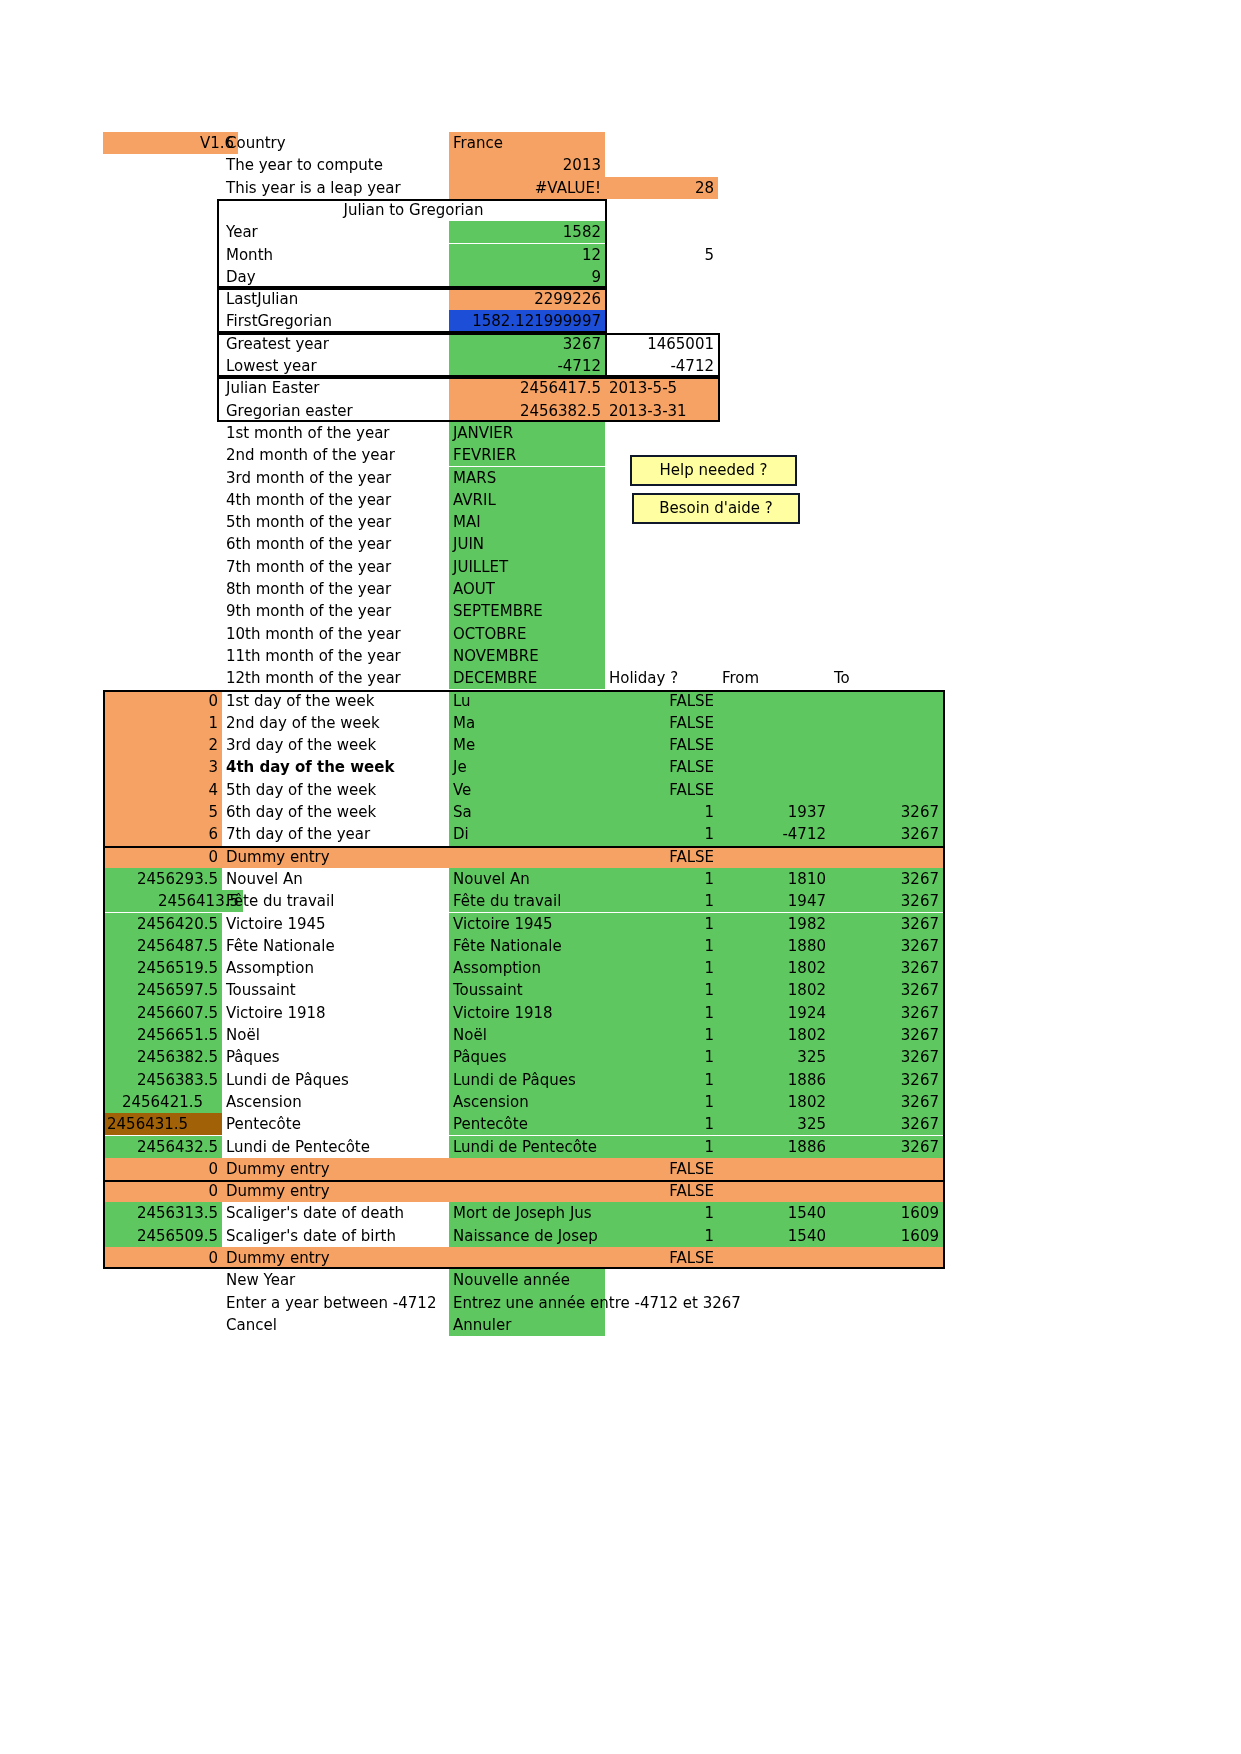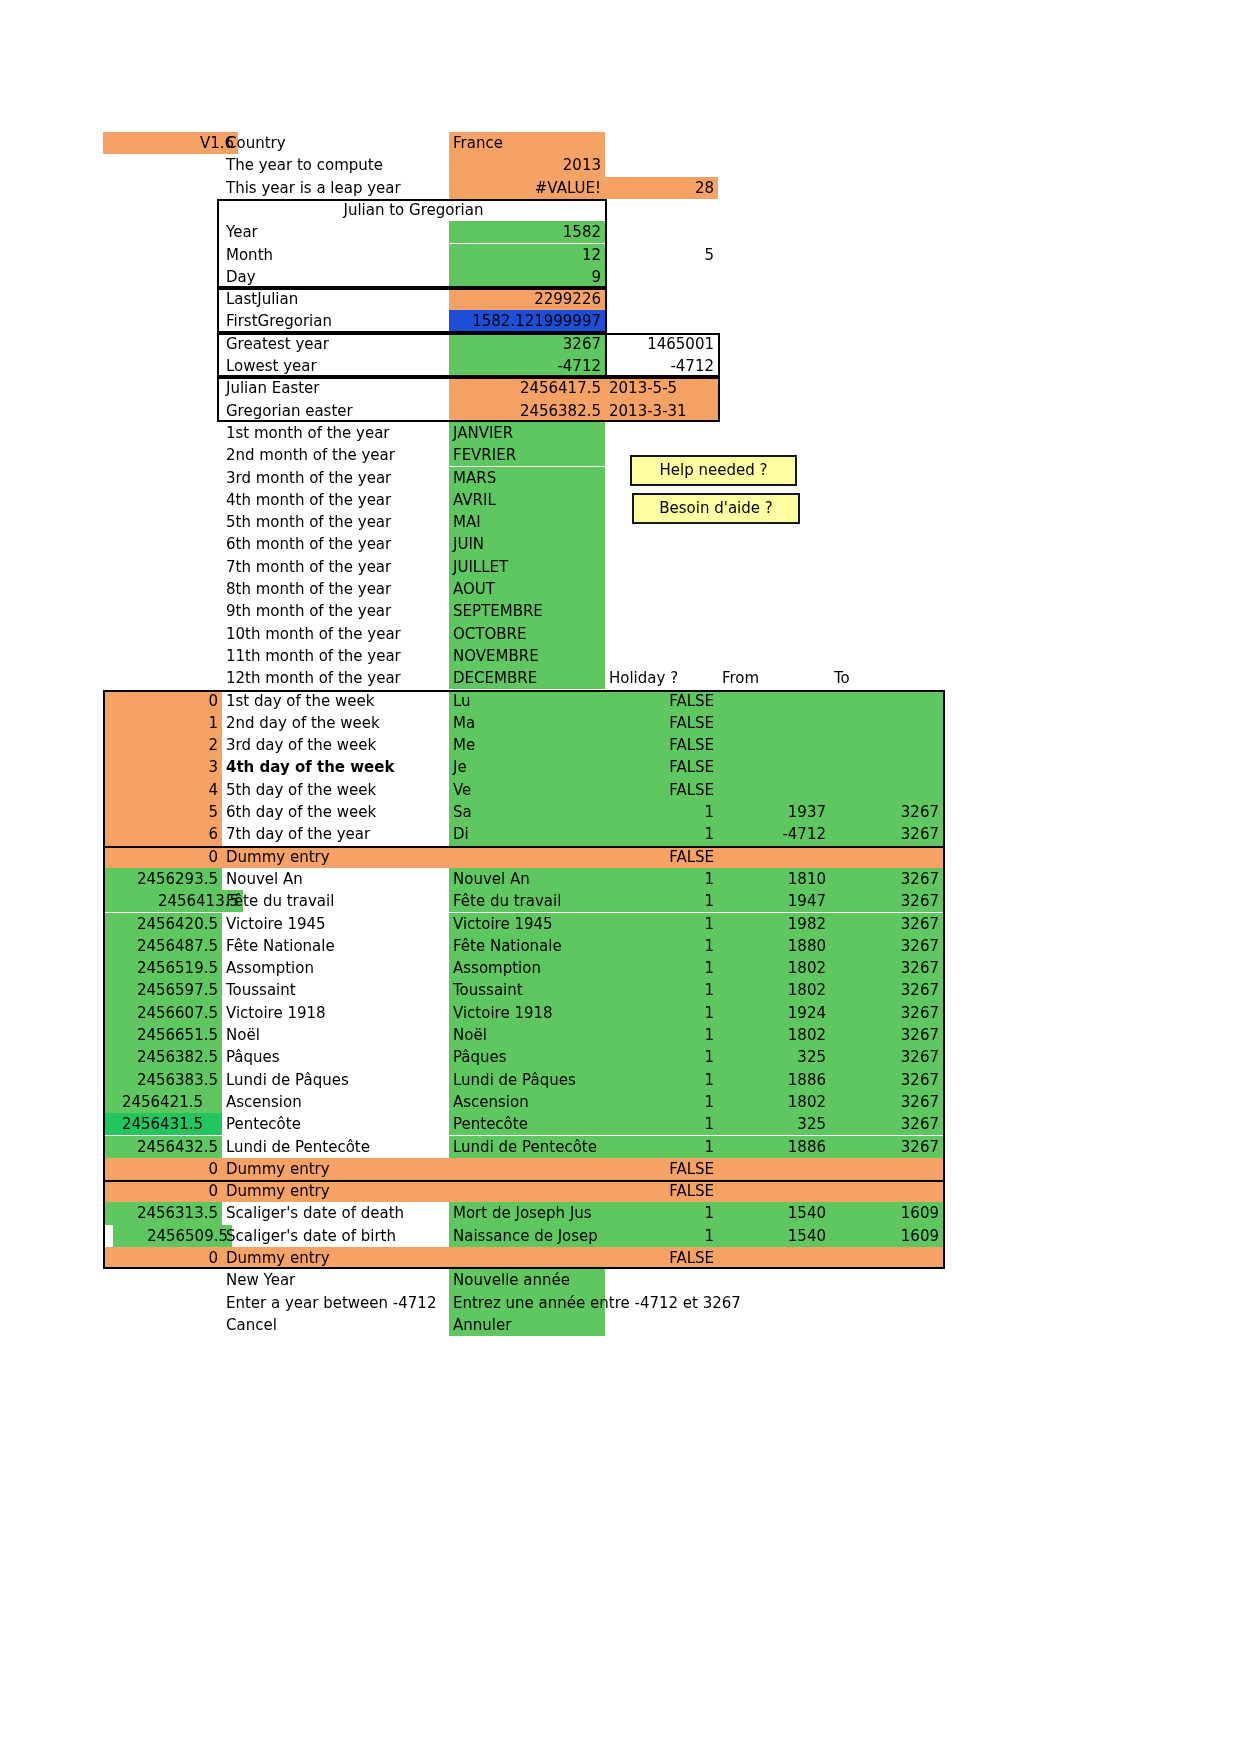--- a/index.html
+++ b/index.html
@@ -194,21 +194,21 @@
     <div class="cell" style="left: 718px; top: 1068.6px; width: 112px; text-align: right;">1886</div>
     <div class="cell" style="left: 830px; top: 1068.6px; width: 113px; text-align: right;">3267</div>
     <div class="band" style="left: 449px; top: 1090.9px; width: 494px; background: rgb(95, 199, 95);"></div>
     <div class="cell" style="left: 103px; top: 1090.9px; width: 119px; background: rgb(95, 199, 95); text-align: center;">2456421.5</div>
     <div class="cell" style="left: 222px; top: 1090.9px; width: 227px; text-align: left;">Ascension</div>
     <div class="cell" style="left: 449px; top: 1090.9px; width: 156px; text-align: left; overflow: hidden;">Ascension</div>
     <div class="cell" style="left: 605px; top: 1090.9px; width: 113px; text-align: right;">1</div>
     <div class="cell" style="left: 718px; top: 1090.9px; width: 112px; text-align: right;">1802</div>
     <div class="cell" style="left: 830px; top: 1090.9px; width: 113px; text-align: right;">3267</div>
     <div class="band" style="left: 449px; top: 1113.2px; width: 494px; background: rgb(95, 199, 95);"></div>
-    <div class="cell" style="left: 103px; top: 1113.2px; width: 119px; background: #22c55e; text-align: center;">2456431.5</div>
+    <div class="cell" style="left: 103px; top: 1113.2px; width: 119px; background: #a16207; text-align: left;">2456431.5</div>
     <div class="cell" style="left: 222px; top: 1113.2px; width: 227px; text-align: left;">Pentecôte</div>
     <div class="cell" style="left: 449px; top: 1113.2px; width: 156px; text-align: left; overflow: hidden;">Pentecôte</div>
     <div class="cell" style="left: 605px; top: 1113.2px; width: 113px; text-align: right;">1</div>
     <div class="cell" style="left: 718px; top: 1113.2px; width: 112px; text-align: right;">325</div>
     <div class="cell" style="left: 830px; top: 1113.2px; width: 113px; text-align: right;">3267</div>
     <div class="band" style="left: 449px; top: 1135.5px; width: 494px; background: rgb(95, 199, 95);"></div>
     <div class="cell" style="left: 103px; top: 1135.5px; width: 119px; background: rgb(95, 199, 95); text-align: right;">2456432.5</div>
     <div class="cell" style="left: 222px; top: 1135.5px; width: 227px; text-align: left;">Lundi de Pentecôte</div>
     <div class="cell" style="left: 449px; top: 1135.5px; width: 156px; text-align: left; overflow: hidden;">Lundi de Pentecôte</div>
     <div class="cell" style="left: 605px; top: 1135.5px; width: 113px; text-align: right;">1</div>
@@ -223,21 +223,21 @@
     <div class="cell" style="left: 222px; top: 1180.1px; width: 227px; text-align: left;">Dummy entry</div>
     <div class="cell" style="left: 605px; top: 1180.1px; width: 113px; text-align: right;">FALSE</div>
     <div class="band" style="left: 449px; top: 1202.4px; width: 494px; background: rgb(95, 199, 95);"></div>
     <div class="cell" style="left: 103px; top: 1202.4px; width: 119px; background: rgb(95, 199, 95); text-align: right;">2456313.5</div>
     <div class="cell" style="left: 222px; top: 1202.4px; width: 227px; text-align: left;">Scaliger's date of death</div>
     <div class="cell" style="left: 449px; top: 1202.4px; width: 156px; text-align: left; overflow: hidden;">Mort de Joseph Jus</div>
     <div class="cell" style="left: 605px; top: 1202.4px; width: 113px; text-align: right;">1</div>
     <div class="cell" style="left: 718px; top: 1202.4px; width: 112px; text-align: right;">1540</div>
     <div class="cell" style="left: 830px; top: 1202.4px; width: 113px; text-align: right;">1609</div>
     <div class="band" style="left: 449px; top: 1224.7px; width: 494px; background: rgb(95, 199, 95);"></div>
-    <div class="cell" style="left: 103px; top: 1224.7px; width: 119px; background: rgb(95, 199, 95); text-align: right; margin-left: 10px;">2456509.5</div>
+    <div class="cell" style="left: 103px; top: 1224.7px; width: 119px; background: rgb(95, 199, 95); text-align: right;">2456509.5</div>
     <div class="cell" style="left: 222px; top: 1224.7px; width: 227px; text-align: left;">Scaliger's date of birth</div>
     <div class="cell" style="left: 449px; top: 1224.7px; width: 156px; text-align: left; overflow: hidden;">Naissance de Josep</div>
     <div class="cell" style="left: 605px; top: 1224.7px; width: 113px; text-align: right;">1</div>
     <div class="cell" style="left: 718px; top: 1224.7px; width: 112px; text-align: right;">1540</div>
     <div class="cell" style="left: 830px; top: 1224.7px; width: 113px; text-align: right;">1609</div>
     <div class="band" style="left: 103px; top: 1247px; width: 840px; background: rgb(246, 162, 100);"></div>
     <div class="cell" style="left: 103px; top: 1247px; width: 119px; text-align: right;">0</div>
     <div class="cell" style="left: 222px; top: 1247px; width: 227px; text-align: left;">Dummy entry</div>
     <div class="cell" style="left: 605px; top: 1247px; width: 113px; text-align: right;">FALSE</div>
     <div class="cell" style="left: 222px; top: 1269.3px; width: 227px; text-align: left;">New Year</div>

